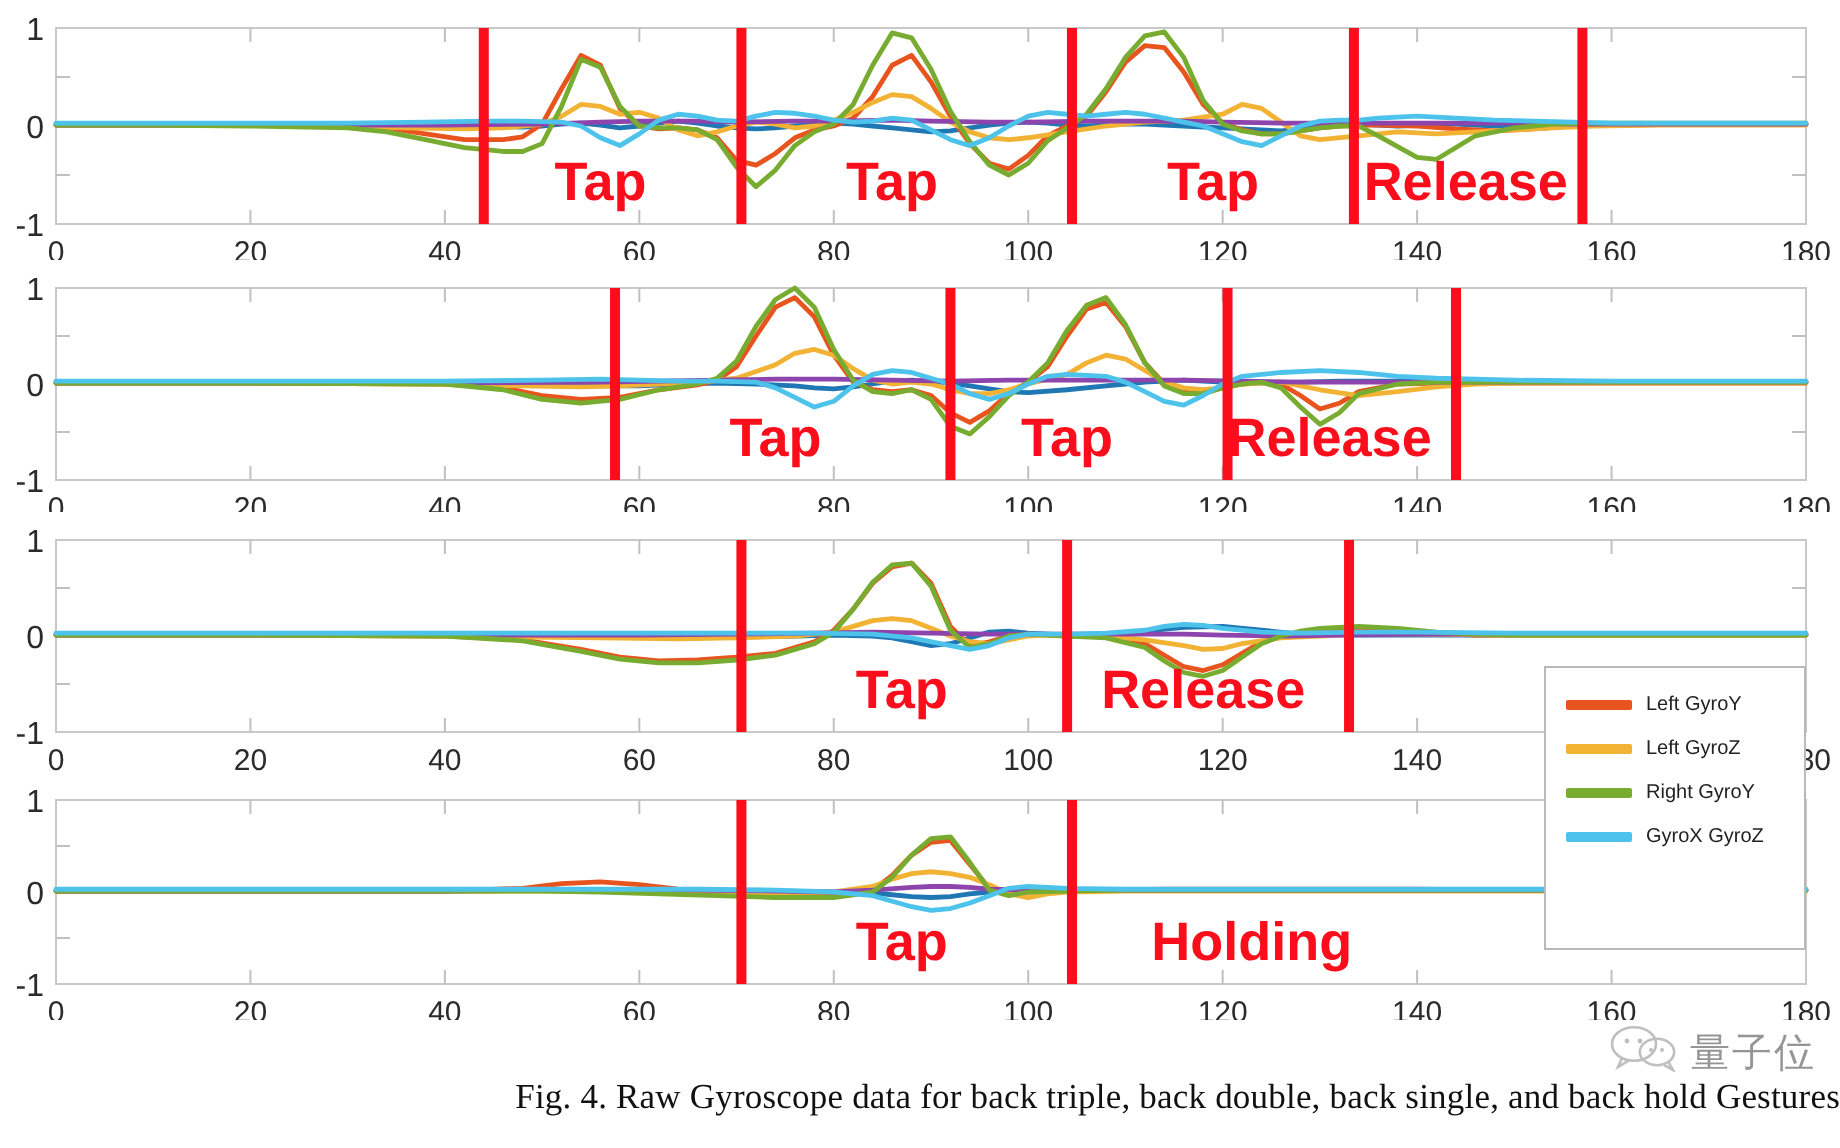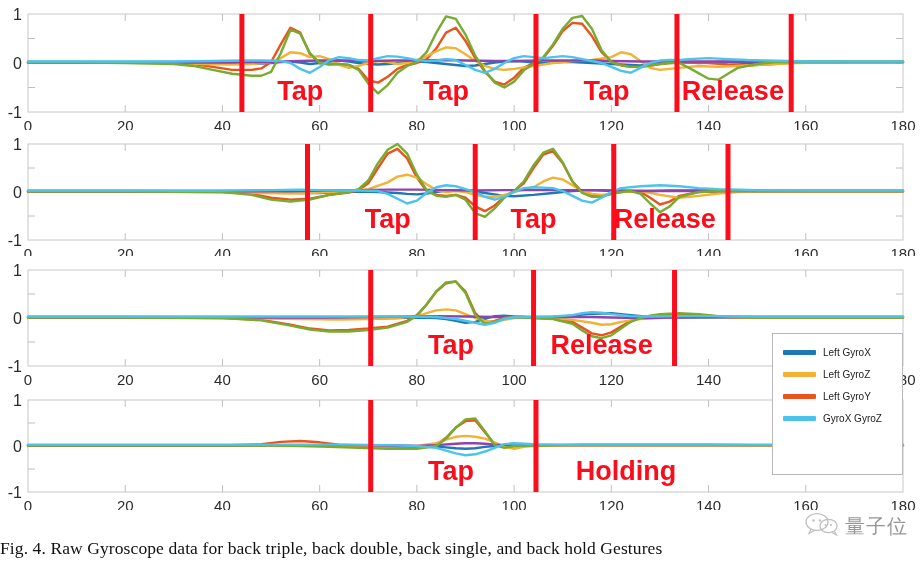--- a/index.html
+++ b/index.html
@@ -9,21 +9,21 @@
     color:#1a1a1a;
   }
   #figure{position:absolute;left:0;top:0;width:920px;height:574px;}
 
   .panel{position:absolute;left:0;width:920px;}
   .panel-svg{display:block;}
 
   
   #caption{
     position:absolute;left:0;top:538px;width:920px;
-    text-align:left;
+    text-align:right;
     font-family:"Liberation Serif", serif;
     font-size:17.5px;
     color:#111;
     letter-spacing:0.1px;
     white-space:nowrap;
   }
 
   
   #watermark{
     position:absolute;right:12px;top:512px;
@@ -266,30 +266,30 @@
           <line x1="370.7083333333333" y1="14" x2="370.7083333333333" y2="106" stroke="#fc0d1b" stroke-width="5"></line>
           <line x1="535.9861111111111" y1="14" x2="535.9861111111111" y2="106" stroke="#fc0d1b" stroke-width="5"></line>
           <text x="450.9166666666667" y="94" text-anchor="middle" font-family="&quot;Liberation Sans&quot;, sans-serif" font-size="27" font-weight="bold" fill="#fc0d1b">Tap</text>
           <text x="625.9166666666666" y="94" text-anchor="middle" font-family="&quot;Liberation Sans&quot;, sans-serif" font-size="27" font-weight="bold" fill="#fc0d1b">Holding</text>
         </svg>
       </div>
     </div>
 
   <div id="legend">
       <div class="legend-row">
-        <span class="legend-swatch" style="background: rgb(31, 119, 180);"></span>
-        <span class="legend-label">Left GyroX</span>
+        <span class="legend-swatch" style="background: rgb(232, 84, 30);"></span>
+        <span class="legend-label">Left GyroY</span>
       </div>
       <div class="legend-row">
         <span class="legend-swatch" style="background: rgb(242, 178, 51);"></span>
         <span class="legend-label">Left GyroZ</span>
       </div>
       <div class="legend-row">
-        <span class="legend-swatch" style="background: rgb(232, 84, 30);"></span>
-        <span class="legend-label">Left GyroY</span>
+        <span class="legend-swatch" style="background: rgb(119, 172, 48);"></span>
+        <span class="legend-label">Right GyroY</span>
       </div>
       <div class="legend-row">
         <span class="legend-swatch" style="background: rgb(77, 195, 236);"></span>
         <span class="legend-label">GyroX GyroZ</span>
       </div>
     </div>
 
   <div id="caption">Fig. 4.  Raw Gyroscope data for back triple, back double, back single, and back hold Gestures</div>
 
   <div id="watermark">

